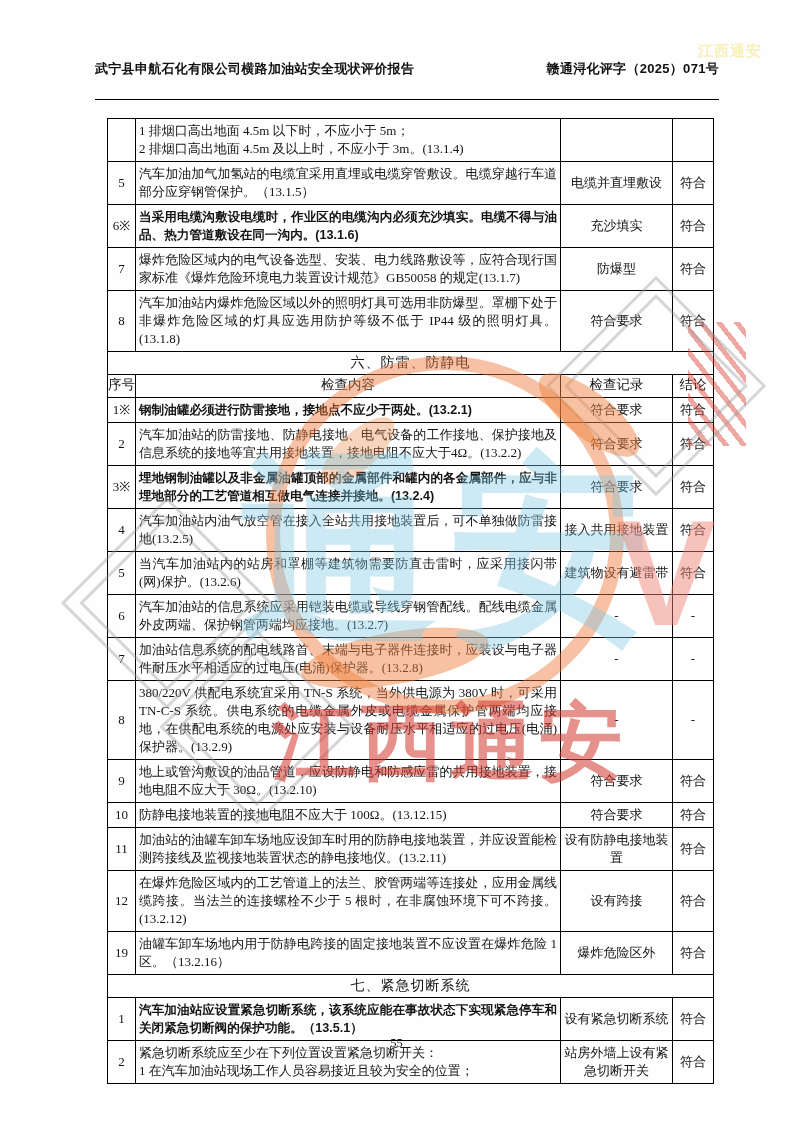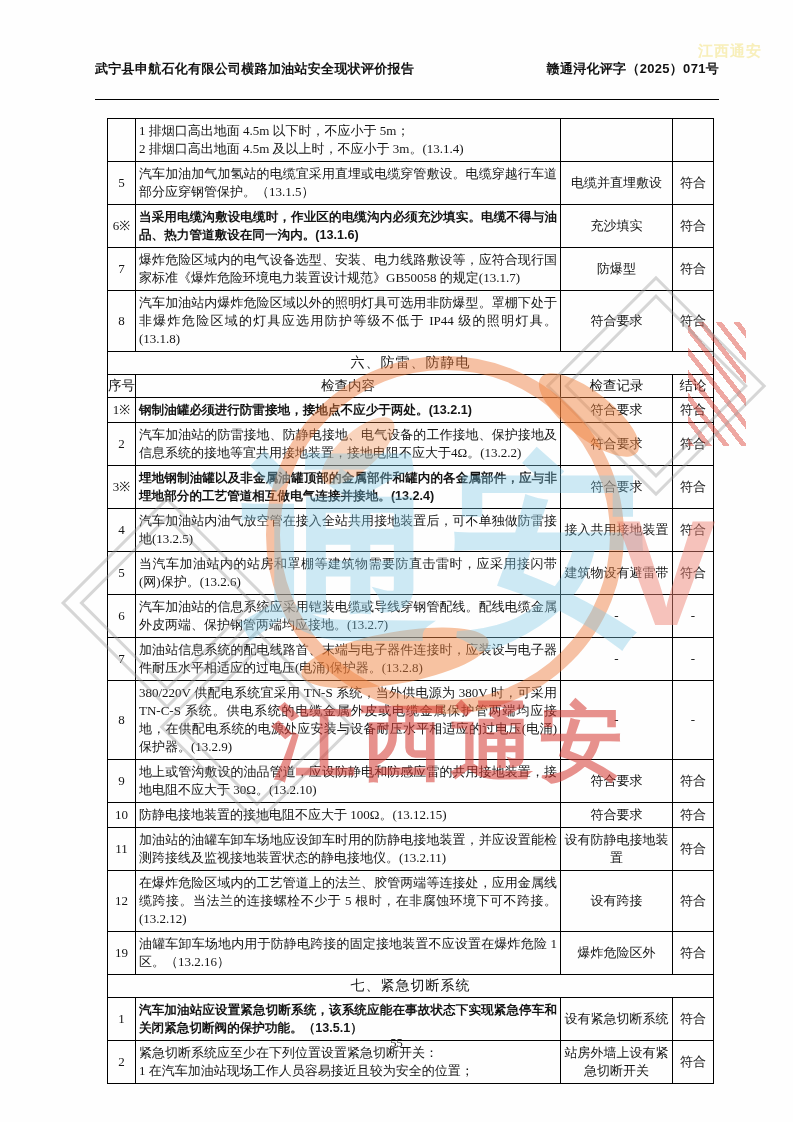--- a/index.html
+++ b/index.html
@@ -24,21 +24,21 @@
   table.tbl td{
     border:1px solid #000;font-size:13px;line-height:18px;
     padding:3px 3px;vertical-align:middle;color:#141414;
   }
   td.c-num{text-align:center;padding:3px 0;}
   td.c-content{text-align:justify;white-space:pre-line;}
   td.c-record{text-align:center;}
   td.c-concl{text-align:center;}
   tr.bold td.c-content{font-weight:700;font-family:"Liberation Sans","DejaVu Sans",sans-serif;font-size:12.6px;}
   tr.section td{text-align:center;font-size:14px;height:20px;padding:1px 9px;letter-spacing:1px;}
-  tr.colhead td{text-align:center;height:20px;padding:1px 0;font-size:13.5px;}
+  tr.colhead td{text-align:center;height:20px;padding:1px 0;font-size:13.5px;font-family:Liberation Mono, monospace;}
   
   .wm{position:absolute;left:0;top:0;width:793px;height:1122px;pointer-events:none;z-index:6;}
   .wm *{position:absolute;}
   .wm-hatch{
     left:688px;top:322px;width:58px;height:124px;opacity:.9;
     background:repeating-linear-gradient(52deg,rgba(219,62,50,.50) 0 5px,transparent 5px 14px);
   }
   .wm-diamond{border:3px solid;transform:rotate(45deg);}
   .wm-diamond .inner{position:absolute;left:10px;top:10px;right:10px;bottom:10px;border:3px solid;border-color:inherit;}
   .wm-d1{left:578px;top:308px;width:150px;height:150px;}

